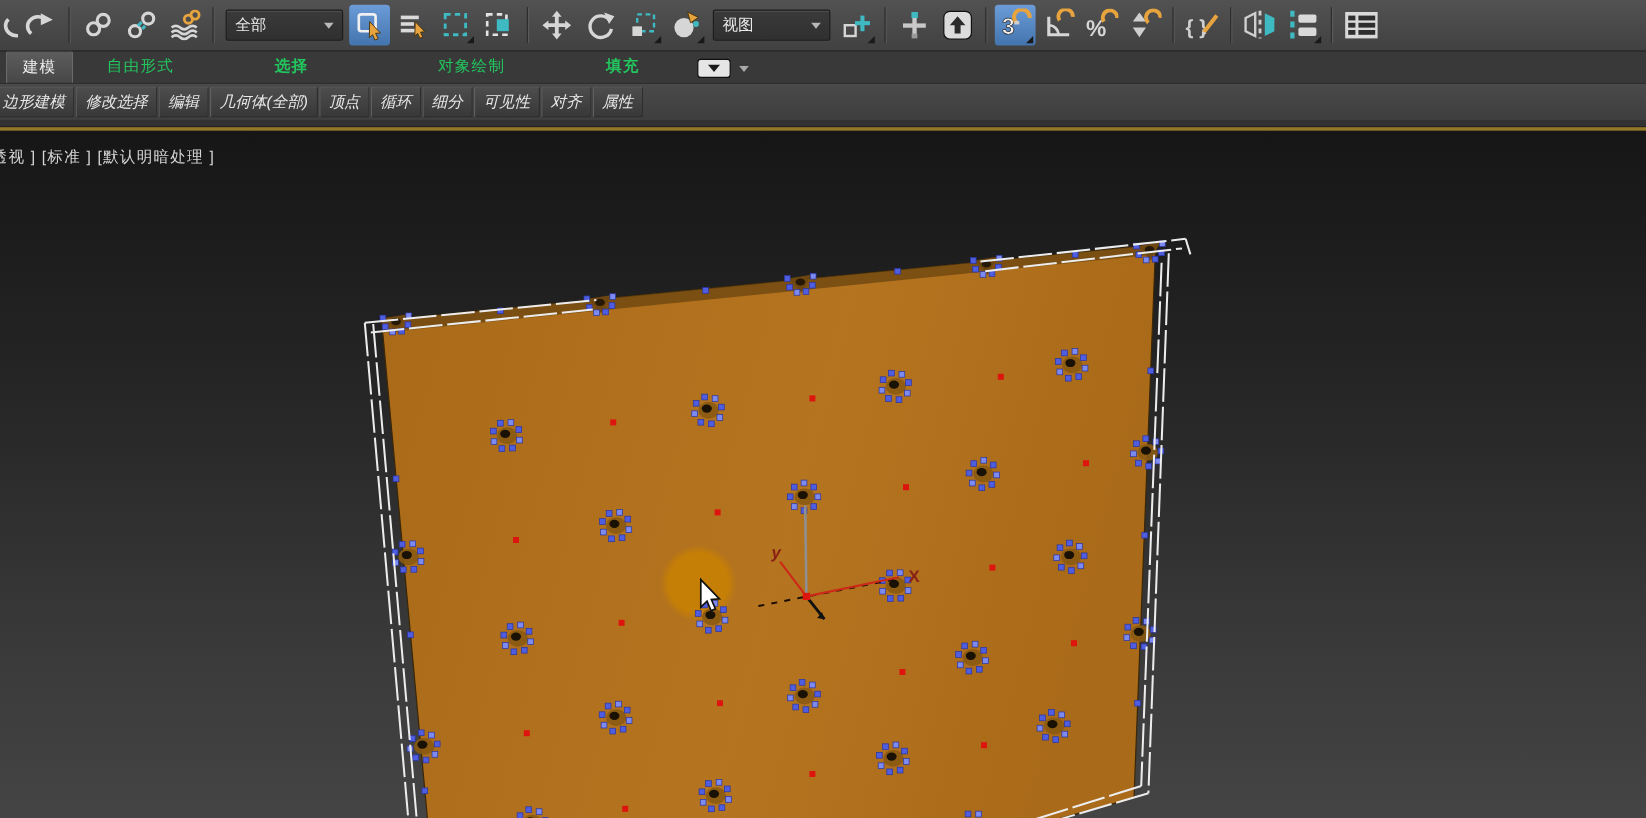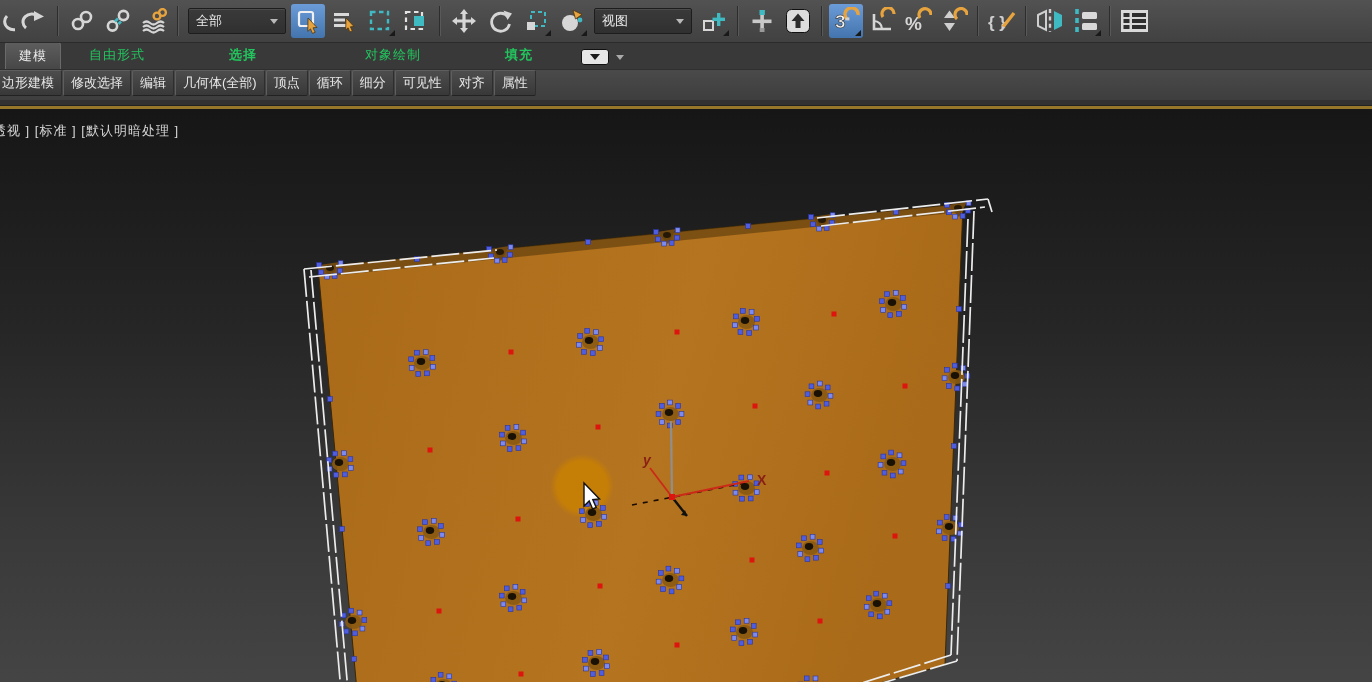--- a/index.html
+++ b/index.html
@@ -18,21 +18,21 @@
   .flyout{position:absolute;right:2px;bottom:2px;width:0;height:0;border-left:6px solid transparent;border-bottom:6px solid #191919;}
   
   .tabs{height:26px;background:#393939;display:flex;align-items:flex-end;border-bottom:1px solid #2f2f2f;}
   .tab{color:#22c55e;font-size:13px;padding:5px 2px;letter-spacing:1px;}
   .tab.active{background:linear-gradient(#5d5d5d,#474747);color:#ededed;border:1px solid #6a6a6a;border-bottom:none;border-radius:3px 3px 0 0;padding:4px 13px;}
   .rib-min{display:flex;align-items:center;margin-left:46px;margin-bottom:4px;}
   .rib-min .box{width:26px;height:14px;background:#e6e6e6;border-radius:3px;border:1px solid #111;display:flex;align-items:center;justify-content:center;}
   .rib-min .box i{width:0;height:0;border-left:5px solid transparent;border-right:5px solid transparent;border-top:6px solid #1a1a1a;}
   .rib-min .out{width:0;height:0;border-left:4px solid transparent;border-right:4px solid transparent;border-top:5px solid #aaa;margin-left:7px;}
   
-  .panelrow{height:30px;background:linear-gradient(#4a4a4a,#3e3e3e);display:flex;align-items:flex-start;}
+  .panelrow{height:30px;background:linear-gradient(#4a4a4a,#3e3e3e);display:flex;align-items:center;font-style:italic;}
   .pbtn{background:linear-gradient(#4d4d4d,#383838);border:1px solid #5e5e5e;border-bottom-color:#222;border-right-color:#2e2e2e;border-radius:2px;color:#e8e8e8;font-size:13px;padding:3px 7px;margin-left:1px;white-space:nowrap;}
   .pbtn:first-child{margin-left:-6px;}
   .substrip{height:5px;background:#323232;border-bottom:1px solid #222;}
   .vp-active-border{height:3px;background:#97782a;}
   
   .viewport{position:relative;height:580px;background:linear-gradient(180deg,#161616 0%,#262626 38%,#3a3a3a 75%,#454545 100%);overflow:hidden;}
   .vp-label{position:absolute;top:13px;left:-7px;color:#d6d6d6;font-size:13px;letter-spacing:1px;z-index:5;}
   #scene{position:absolute;inset:0;}
 </style>
 </head>

